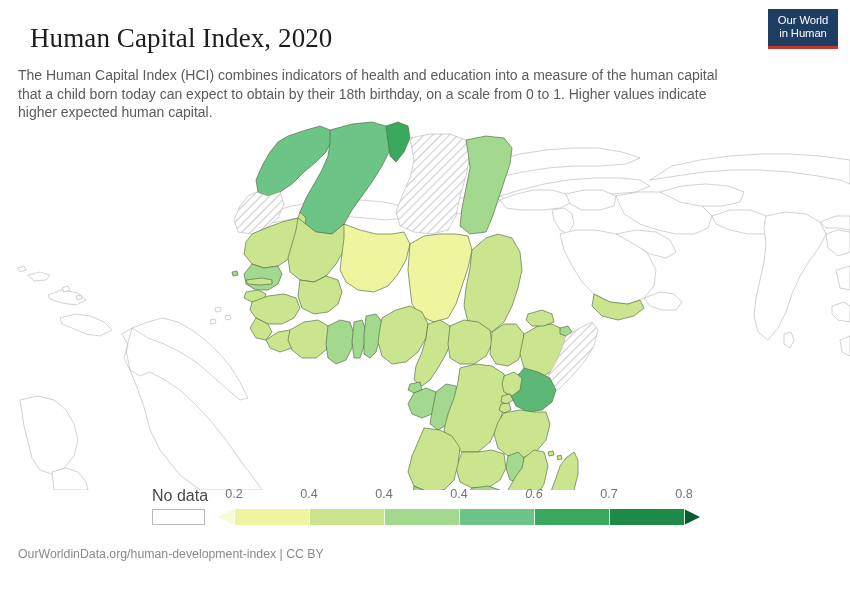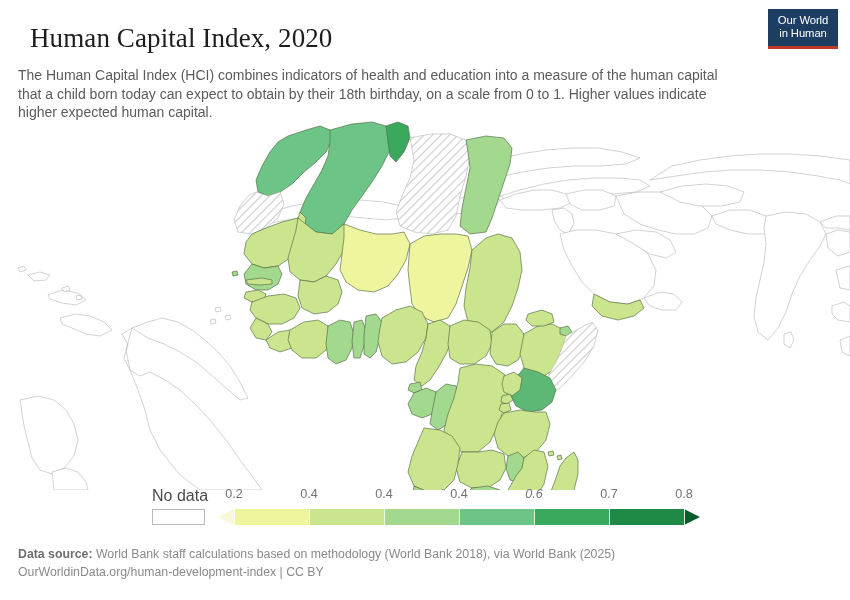--- a/index.html
+++ b/index.html
@@ -293,19 +293,15 @@
       <div class="tick-mark" style="left: 534px;"></div>
       <div class="tick" style="left: 609px;">0.7</div>
       <div class="tick-mark" style="left: 609px;"></div>
       <div class="tick" style="left: 684px;">0.8</div>
       <div class="tick-mark" style="left: 684px;"></div>
     </div>
 </div>
 
 <div class="footer">
   <div class="footer-line">
-    <b>Data source:</b>
-    <span>World Bank staff calculations based on methodology (World Bank 2018), via World Bank (2025)</span>
-  </div>
-  <div class="footer-line">
     <a href="#">OurWorldinData.org/human-development-index | CC BY</a>
   </div>
 </div>
 
 </body></html>

